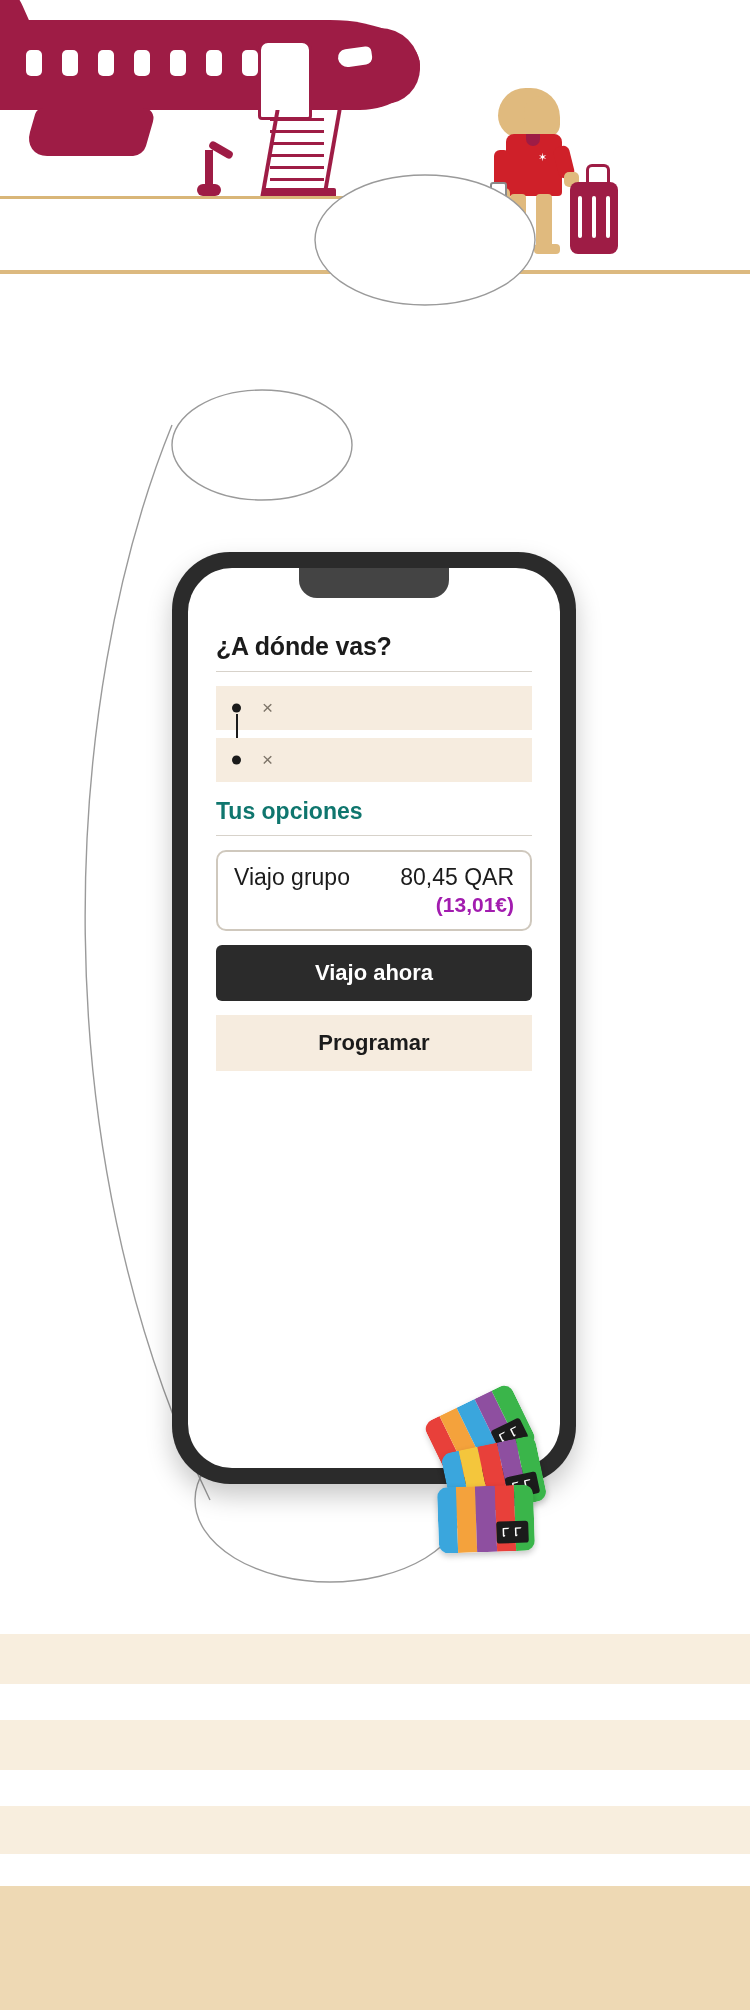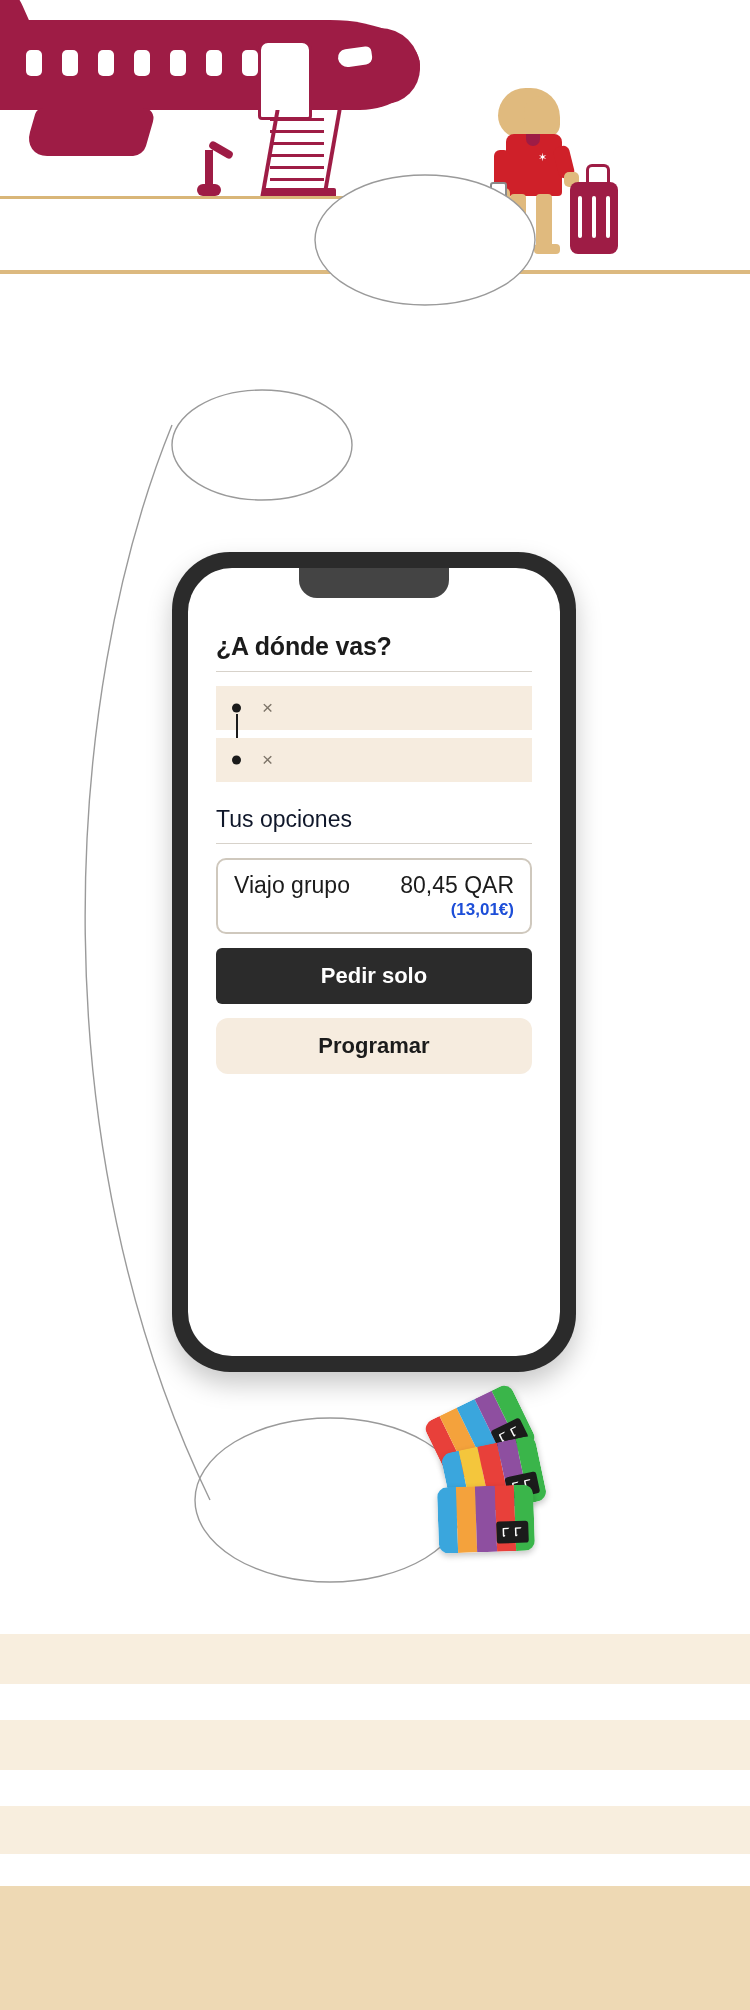--- a/index.html
+++ b/index.html
@@ -348,21 +348,21 @@
     height: 2010px;
     pointer-events: none;
   }
 
   
   .phone {
     position: absolute;
     left: 172px;
     top: 552px;
     width: 404px;
-    height: 820px;
+    height: 932px;
     background: #2b2b2b;
     border-radius: 58px;
     box-shadow: 0 12px 26px rgba(0,0,0,0.22);
   }
   .phone-inner {
     position: absolute;
     left: 16px;
     top: 16px;
     right: 16px;
     bottom: 16px;
@@ -457,23 +457,23 @@
     border-left: 1.5px solid #b9b2a8;
     border-bottom: 1.5px solid #b9b2a8;
     border-radius: 0 0 0 10px;
   }
   .distance-text {
     font-size: 20px;
     color: #6e6a64;
   }
   .section-title {
     font-size: 23px;
-    font-weight: normal;
-    color: #0f172a;
-    margin-top: 24px;
+    font-weight: bold;
+    color: #0f766e;
+    margin-top: 16px;
   }
   .option-card {
     border: 2px solid #cfc8bd;
     border-radius: 10px;
     padding: 12px 16px;
     display: flex;
     justify-content: space-between;
     align-items: flex-start;
     margin-bottom: 14px;
   }
@@ -486,43 +486,43 @@
   .option-price {
     text-align: right;
     line-height: 1.2;
   }
   .option-price .main {
     font-size: 23px;
     color: #1b1b1b;
     display: block;
   }
   .option-price .sub {
-    font-size: 17px;
-    color: #1d4ed8;
+    font-size: 21px;
+    color: #a21caf;
     font-weight: bold;
     display: block;
   }
   .btn-primary {
     background: #2b2b2b;
     color: #ffffff;
     font-size: 22px;
     font-weight: bold;
     text-align: center;
     padding: 15px 0;
     border-radius: 6px;
     margin-top: 4px;
   }
   .btn-secondary {
     background: #f6ecdf;
     color: #1b1b1b;
     font-size: 22px;
     font-weight: bold;
     text-align: center;
     padding: 15px 0;
-    border-radius: 12px;
+    border-radius: 0;
     margin-top: 14px;
   }
 
   
   .cards {
     position: absolute;
     left: 432px;
     top: 1400px;
     width: 140px;
     height: 180px;
@@ -660,21 +660,21 @@
 
         <div class="option-card">
           <div class="option-name">Viajo grupo</div>
           <div class="option-price">
             <span class="main">80,45 QAR</span>
             <span class="sub">(13,01€)</span>
           </div>
         </div>
 
 
-        <div class="btn-primary">Pedir solo</div>
+        <div class="btn-primary">Viajo ahora</div>
         <div class="btn-secondary">Programar</div>
 
       </div>
     </div>
   </div>
 
   <div class="cards">
     <div class="card card-a">
       <div class="s" style="background:#e8403a;"></div>
       <div class="s" style="background:#f4a23c;"></div>

